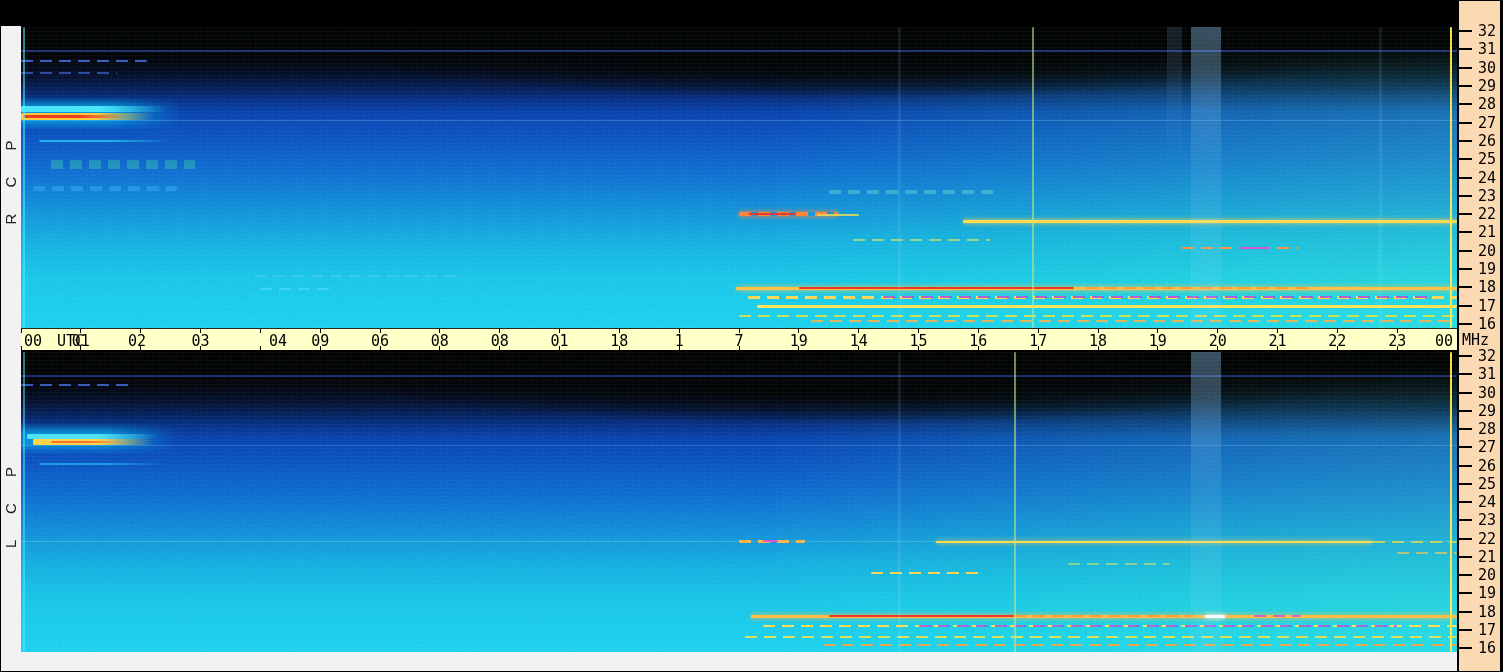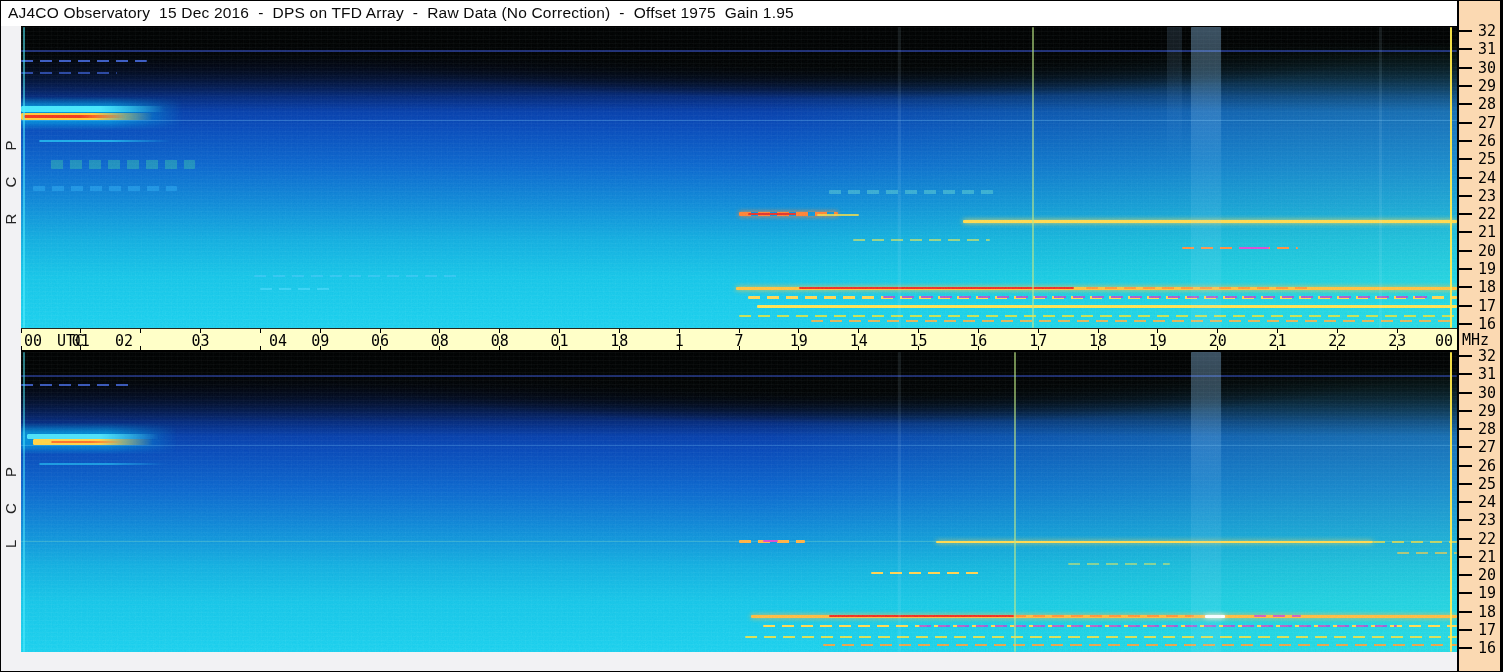--- a/index.html
+++ b/index.html
@@ -40,23 +40,20 @@
              border-top:1px solid rgba(0,0,0,.85);border-bottom:2px solid #000;box-sizing:border-box;}
   .ttick{position:absolute;width:1px;height:4px;background:#000;}
   .tlabel{position:absolute;top:3px;font:15px "DejaVu Sans Mono",monospace;color:#000;white-space:nowrap;}
   .utc{position:absolute;left:36px;top:3px;font:15px "DejaVu Sans Mono",monospace;color:#000;}
 </style>
 </head>
 <body>
 
 <div class="screen">
 
-  <div class="titlebar">
-    <span>AJ4CO Observatory  15 Dec 2016  -  DPS on TFD Array  -  Raw Data (No Correction)  -  Offset 1975  Gain 1.95</span>
-  </div>
 
   <div class="left-margin"></div>
   <div class="bottom-margin"></div>
 
   <div class="pol pol-rcp">R C P</div>
   <div class="pol pol-lcp">L C P</div>
 
   <div class="panel panel-rcp">
     <div class="base"></div>
     <div class="greener"></div>
@@ -113,21 +110,21 @@
   <div class="time-axis" id="time-axis">
     <span class="utc">UTC</span>
   <div class="ttick" style="left: -0.5px; top: 0px;"></div>
       <div class="ttick" style="left: -0.5px; bottom: 0px;"></div>
       <div class="tlabel" style="left: 3px;">00</div>
       <div class="ttick" style="left: 59.3333px; top: 0px;"></div>
       <div class="ttick" style="left: 59.3333px; bottom: 0px;"></div>
       <div class="tlabel" style="left: 59.8333px; transform: translateX(-50%);">01</div>
       <div class="ttick" style="left: 119.167px; top: 0px;"></div>
       <div class="ttick" style="left: 119.167px; bottom: 0px;"></div>
-      <div class="tlabel" style="left: 103px; transform: translateX(-50%); text-align: right;">02</div>
+      <div class="tlabel" style="left: 116px; transform: translateX(-50%); text-align: right;">02</div>
       <div class="ttick" style="left: 179px; top: 0px;"></div>
       <div class="ttick" style="left: 179px; bottom: 0px;"></div>
       <div class="tlabel" style="left: 179.5px; transform: translateX(-50%);">03</div>
       <div class="ttick" style="left: 238.833px; top: 0px;"></div>
       <div class="ttick" style="left: 238.833px; bottom: 0px;"></div>
       <div class="tlabel" style="left: 257px; transform: translateX(-50%);">04</div>
       <div class="ttick" style="left: 298.667px; top: 0px;"></div>
       <div class="ttick" style="left: 298.667px; bottom: 0px;"></div>
       <div class="tlabel" style="left: 299.167px; transform: translateX(-50%);">09</div>
       <div class="ttick" style="left: 358.5px; top: 0px;"></div>

